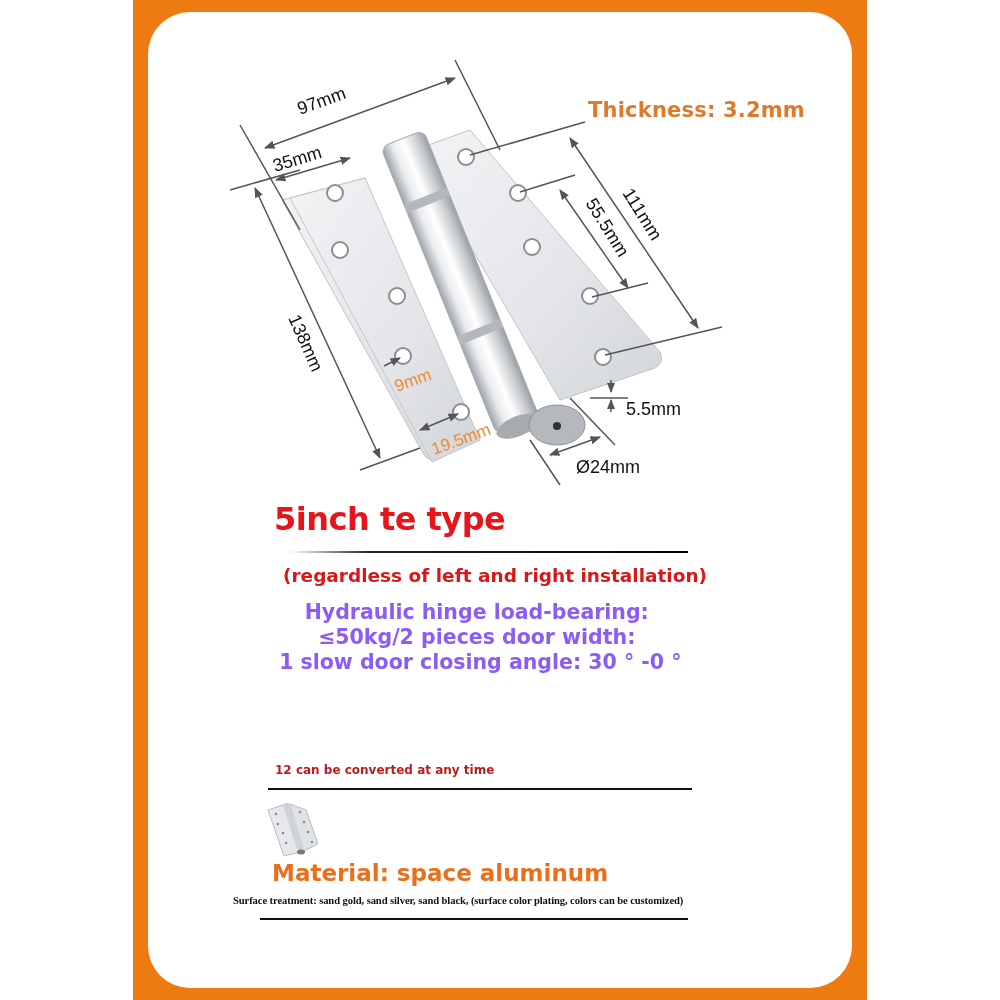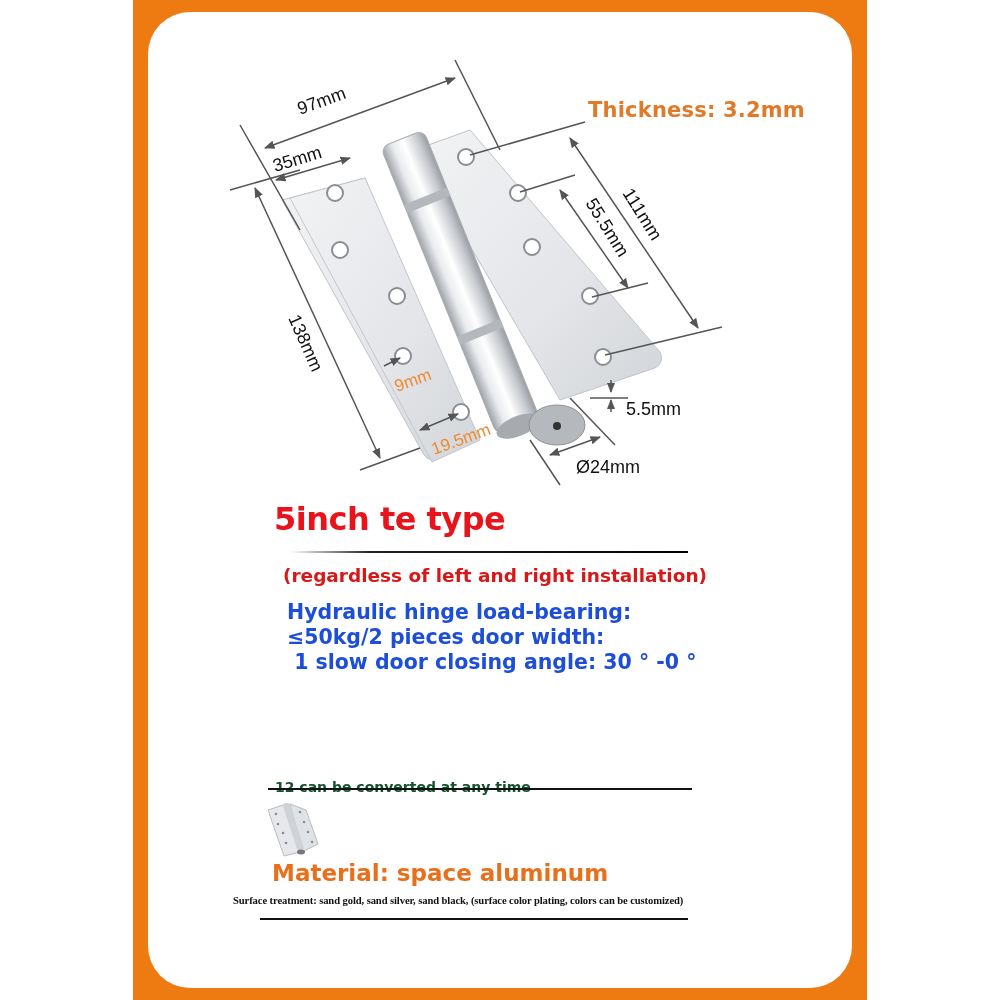--- a/index.html
+++ b/index.html
@@ -9,40 +9,40 @@
     }
     .frame {
       position: absolute; left: 133px; top: 0; width: 734px; height: 1000px;
       background: #ee7a12;
     }
     .card {
       position: absolute; left: 148px; top: 12px; width: 704px; height: 976px;
       background: #ffffff; border-radius: 42px;
     }
     .diagram { position: absolute; left: 0; top: 0; width: 1000px; height: 500px; }
-    .abs { position: absolute; white-space: nowrap; }
+    .abs { position: absolute; white-space: nowrap; text-align: center; }
     .thickness {
       left: 588px; top: 98px; font-size: 21px; font-weight: bold; color: #e07a28; letter-spacing: 0.2px;
     }
     .title {
       left: 274px; top: 500px; font-size: 32px; font-weight: bold; color: #e8141c; letter-spacing: -0.5px;
     }
     .title-rule {
       position: absolute; left: 290px; top: 551px; width: 398px; height: 2px;
       background: linear-gradient(90deg, #ffffff 0%, #222 20%, #000 100%);
     }
     .subtitle {
       left: 274px; top: 565px; font-size: 18.5px; font-weight: bold; color: #d81818; margin-left: 9px;
     }
     .specs { left: 272px; top: 600px; }
     .specs .line {
-      font-size: 20.5px; font-weight: bold; color: #1d4ed8; line-height: 25px; white-space: nowrap; margin-left: 15px;
+      font-size: 20.5px; font-weight: bold; color: #8b5cf6; line-height: 25px; white-space: nowrap;
     }
     .convert {
-      left: 275px; top: 763px; font-size: 14px; font-weight: bold; color: #14532d; margin-top: 16px;
+      left: 275px; top: 763px; font-size: 12px; font-weight: bold; color: #b91c1c;
     }
     .convert-rule { position: absolute; left: 268px; top: 788px; width: 424px; height: 2px; background: #111; }
     .thumb { position: absolute; left: 262px; top: 800px; width: 60px; height: 58px; }
     .material {
       left: 272px; top: 860px; font-size: 23px; font-weight: bold; color: #e8701c;
     }
     .surface {
       left: 233px; top: 895px; font-size: 10.6px; font-weight: bold; color: #111; letter-spacing: -0.1px; font-family: Liberation Serif, serif;
     }
     .surface-rule { position: absolute; left: 260px; top: 918px; width: 428px; height: 2px; background: #111; }

